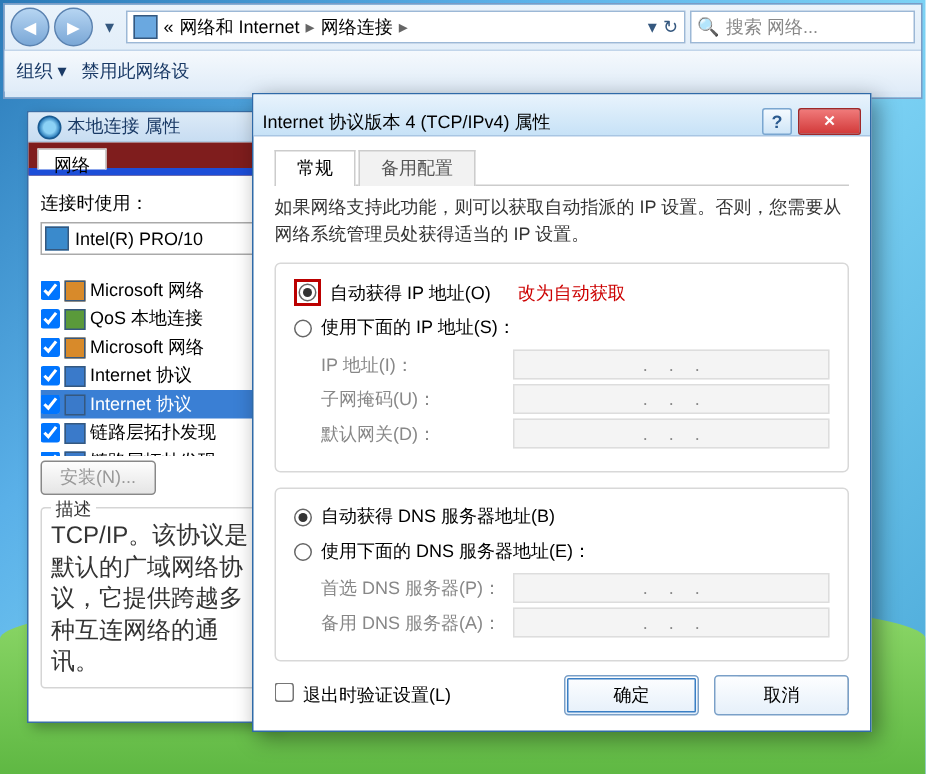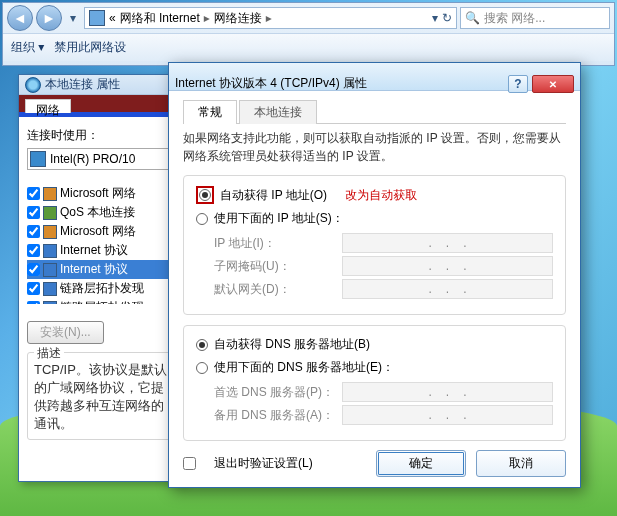--- a/index.html
+++ b/index.html
@@ -18,45 +18,45 @@
 .titlebar1{height:20px;background:linear-gradient(180deg,#dceaf7,#c8ddf2);display:flex;align-items:center;padding:0 6px;gap:4px;color:#1a3a66;border-bottom:1px solid #b0c8e0}
 .tabbar{height:22px;background:#7f1d1d;border-bottom:5px solid #1d4ed8;display:flex;padding-top:3px;padding-left:6px}
 .tab{border:1px solid #ccc;border-bottom:none;padding:2px 10px;background:#fff;position:relative;top:1px}
 .panel{padding:10px 8px}
 .grp{border:1px solid #d5d5d5;border-radius:3px;padding:8px 6px 6px;margin-bottom:10px;position:relative}
 .grp legend{padding:0 3px;color:#333;position:absolute;top:-8px;background:#fff;left:6px}
 .adp{display:flex;align-items:center;gap:4px;border:1px solid #aaa;padding:2px;margin-top:4px}
 .list{margin-top:4px;max-height:120px;overflow:hidden}
 .li{display:flex;align-items:center;gap:3px;padding:1px 0;white-space:nowrap}
 .chk{width:13px;height:13px}
-.btnrow{display:flex;gap:6px;margin-top:17px}
+.btnrow{display:flex;gap:6px;margin-top:3px}
 .btn{border:1px solid #888;background:linear-gradient(180deg,#fdfdfd,#e5e5e5);padding:2px 12px;border-radius:3px}
 .btn.dis{color:#999}
-.desc{font-size:13px;color:#333}
+.desc{font-size:16px;color:#333}
 .win2{position:absolute;top:62px;left:168px;width:413px;height:426px;background:#fff;border:1px solid #2f6aa8;box-shadow:4px 4px 14px rgba(0,0,0,0.4)}
-.titlebar2{height:28px;background:linear-gradient(180deg,#e8f3fc,#c7e2f7);display:flex;align-items:flex-start;padding:12px 6px;justify-content:space-between;border-bottom:1px solid #a9c6e3}
+.titlebar2{height:28px;background:linear-gradient(180deg,#e8f3fc,#c7e2f7);display:flex;align-items:flex-end;padding:0 6px;justify-content:space-between;border-bottom:1px solid #a9c6e3}
 .tbtns{display:flex;gap:4px}
 .q{width:20px;height:18px;border:1px solid #7aa6d0;background:linear-gradient(180deg,#f4faff,#cfe5f7);border-radius:2px;display:flex;align-items:center;justify-content:center;color:#2a5a8f;font-weight:bold}
 .x{width:42px;height:18px;background:linear-gradient(180deg,#f07a7a,#d23a3a);border:1px solid #a02828;border-radius:2px;color:#fff;display:flex;align-items:center;justify-content:center;font-weight:bold;font-size:10px}
 .body2{padding:8px 14px 12px}
 .tabs2{display:flex;border-bottom:1px solid #ccc;margin-bottom:5px}
 .tab2{border:1px solid #ccc;padding:3px 14px;margin-right:2px;border-bottom:none;background:#fff;position:relative;top:1px}
 .tab2.inactive{background:#f2f2f2;color:#555}
 .intro{color:#333;line-height:1.5;margin-bottom:10px}
 .grp2{border:1px solid #d8d8d8;border-radius:4px;padding:10px 12px 12px;margin-bottom:10px}
 .radio{display:flex;align-items:center;gap:6px;margin-bottom:6px}
 .rcircle{width:12px;height:12px;border:1px solid #666;border-radius:50%;display:inline-flex;align-items:center;justify-content:center;background:#fff}
 .rdot{width:6px;height:6px;border-radius:50%;background:#333}
 .hl{border:2px solid #b00;padding:1px;display:inline-flex}
 .ann{color:#c00;margin-left:12px}
 .fld{display:flex;align-items:center;gap:8px;margin:3px 0 3px 18px}
 .flbl{width:120px;color:#888}
 .fin{flex:1;height:20px;background:#f4f4f4;border:1px solid #ddd;display:flex;align-items:center;justify-content:center;color:#aaa}
 .dots{letter-spacing:14px;padding-left:14px;color:#888}
-.chkrow{display:flex;align-items:center;gap:18px;margin-top:4px}
+.chkrow{display:flex;gap:6px;margin-top:4px}
 .adv{float:right}
 .btnbar{position:absolute;bottom:10px;right:14px;display:flex;gap:10px}
 .btnp{border:1px solid #7aa0c8;background:linear-gradient(180deg,#fdfeff,#e6f0fa);padding:4px 32px;border-radius:3px}
 .btnp.primary{outline:1px solid #3a7fc4;outline-offset:-3px}
 .ieic{width:16px;height:16px;background:radial-gradient(circle,#8bd1f5 40%,#2a7ab8 70%);border-radius:50%;display:inline-block;border:1px solid #1a5a90}
 .crumb{display:flex;align-items:center;gap:4px}
 .sep{color:#666}
 </style>
 </head>
 <body>
@@ -158,21 +158,21 @@
  <div class="titlebar2">
   <span>Internet 协议版本 4 (TCP/IPv4) 属性</span>
   <div class="tbtns">
    <div class="q">?</div>
    <div class="x">✕</div>
   </div>
  </div>
  <div class="body2">
   <div class="tabs2">
    <div class="tab2">常规</div>
-   <div class="tab2 inactive">本地连接</div>
+   <div class="tab2 inactive">备用配置</div>
   </div>
   <div class="intro">如果网络支持此功能，则可以获取自动指派的 IP 设置。否则，您需要从网络系统管理员处获得适当的 IP 设置。</div>
 
   <div class="grp2">
    <div class="radio">
     <span class="hl">
             <span class="rcircle">
               <span class="rdot"></span>
             </span>
           </span>

